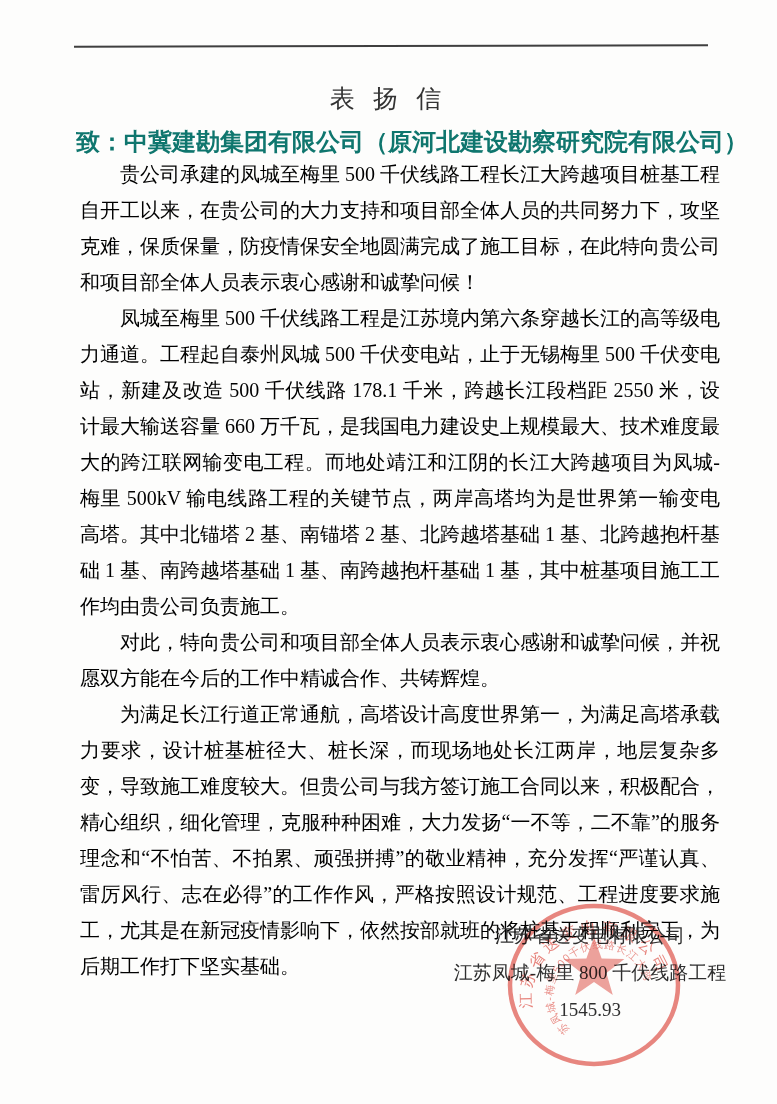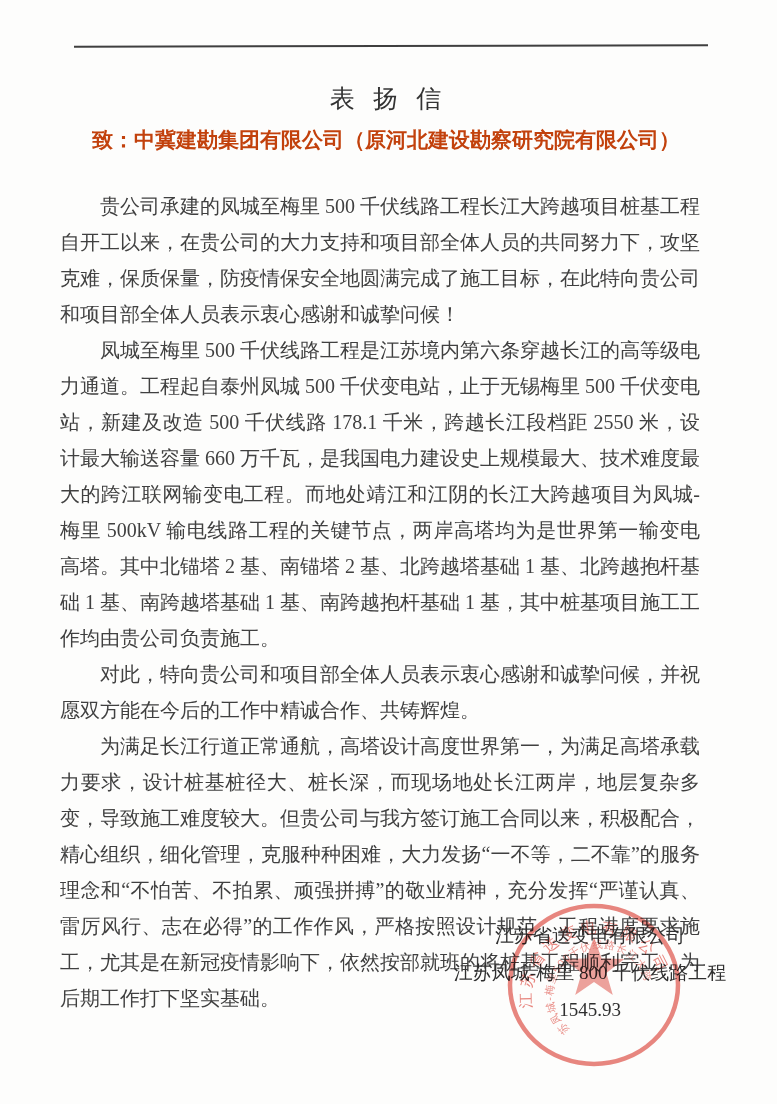--- a/index.html
+++ b/index.html
@@ -33,40 +33,39 @@
     width: 777px;
     text-align: center;
     font-size: 25px;
     font-weight: 500;
     letter-spacing: 6px;
     color: #333;
     margin: 0;
   }
   .recipient {
     position: absolute;
-    left: 92px;
+    left: 76px;
     top: 126px;
     width: 645px;
-    font-size: 21px;
+    font-size: 24px;
     font-weight: 600;
-    color: #c2410c;
+    color: #0f766e;
     margin: 0;
     white-space: nowrap;
   }
   .body-text {
     position: absolute;
-    left: 60px;
+    left: 80px;
     top: 156px;
     width: 640px;
     font-size: 20px;
     line-height: 36px;
     text-align: justify;
     text-justify: inter-ideograph;
-    color: #404040;
-    margin-top: 32px;
+    color: #000000;
   }
   .body-text p {
     margin: 0;
     text-indent: 2em;
   }
   .signature {
     position: absolute;
     left: 428px;
     top: 917px;
     width: 324px;

